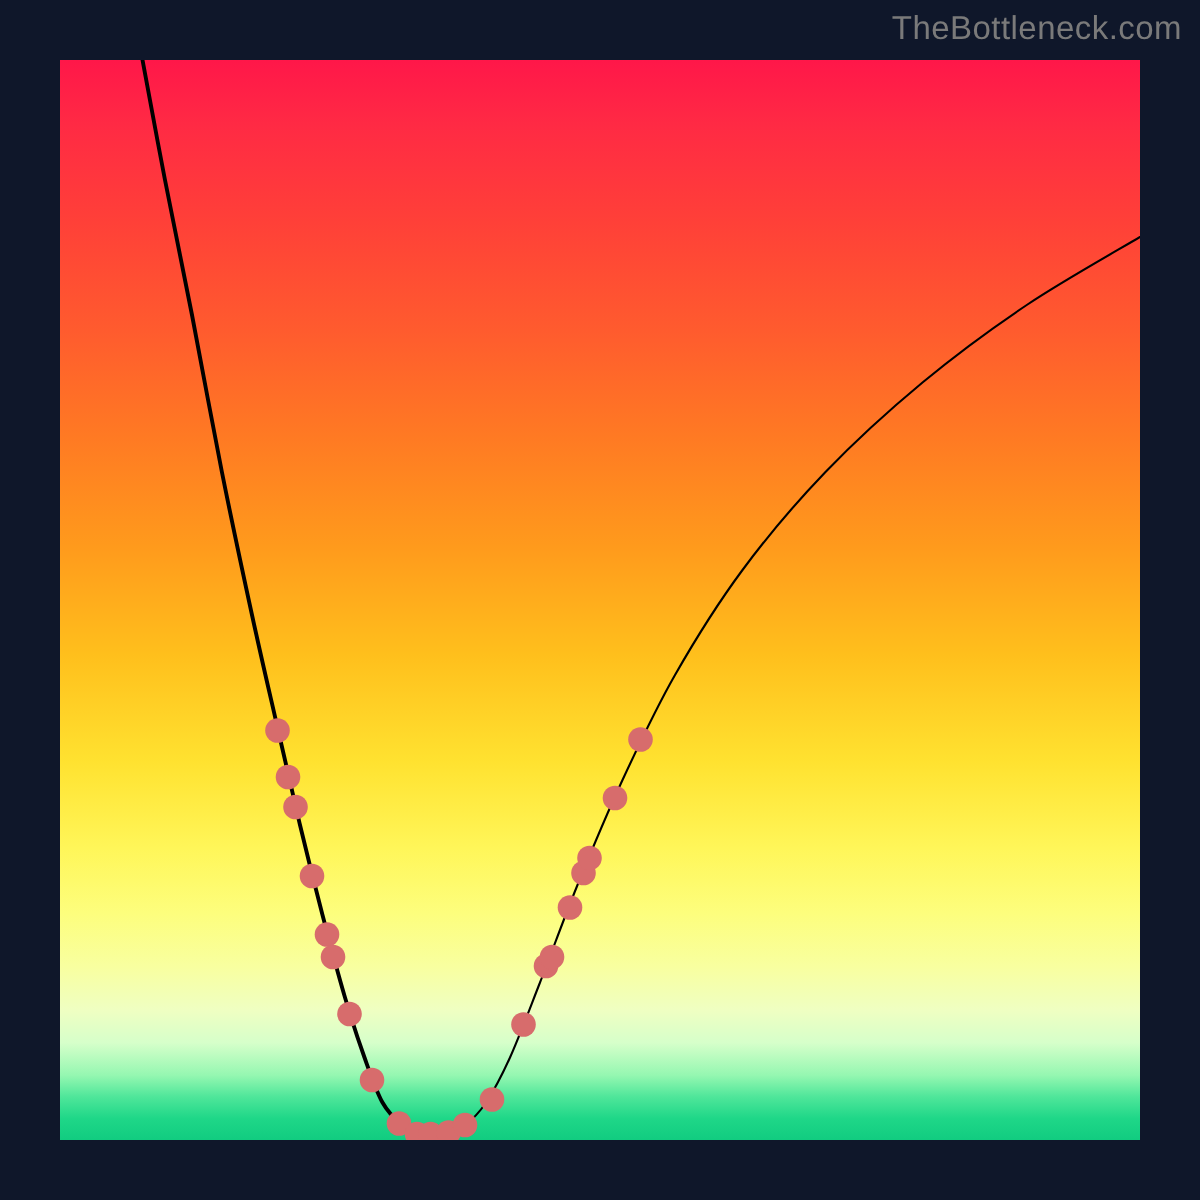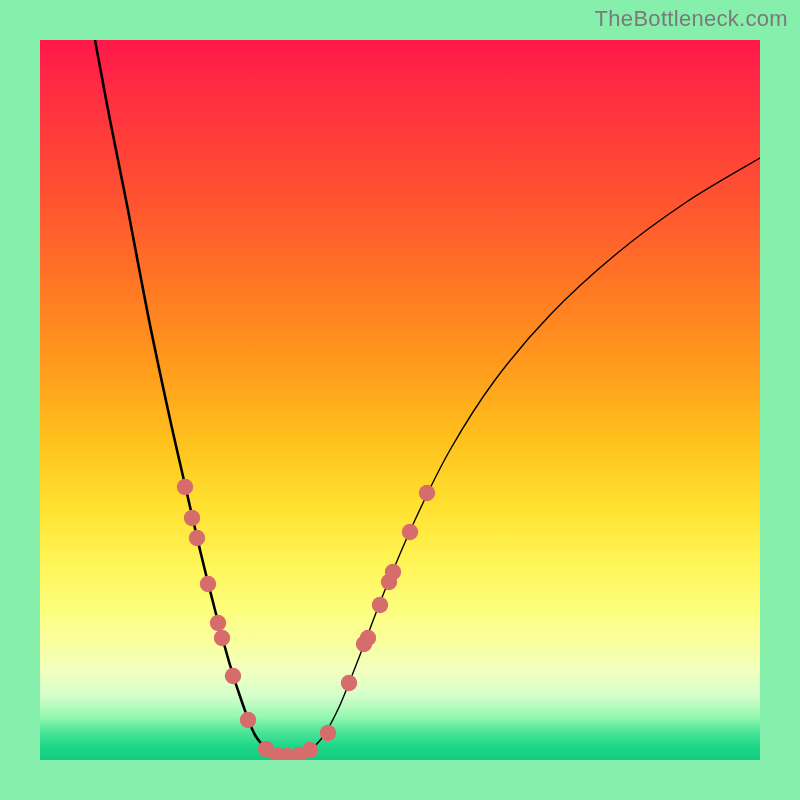--- a/index.html
+++ b/index.html
@@ -8,21 +8,21 @@
     width: 800px;
     height: 800px;
     background: #000;
     overflow: hidden;
     font-family: Arial, Helvetica, sans-serif;
   }
   .frame {
     position: relative;
     width: 800px;
     height: 800px;
-    background: #86efac;
+    background: #0f172a;
   }
   .gradient {
     position: absolute;
     left: 40px;
     top: 40px;
     width: 720px;
     height: 720px;
     background: linear-gradient(
       to bottom,
       #ff1749 0%,

